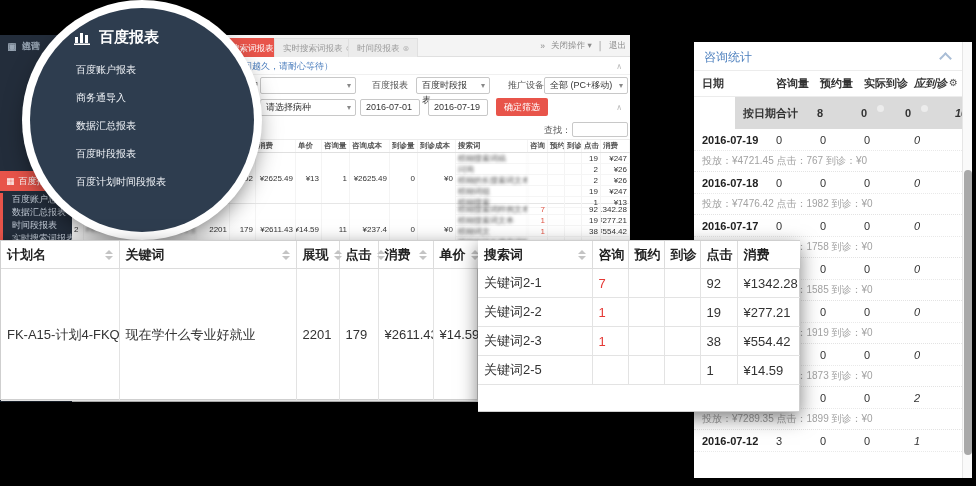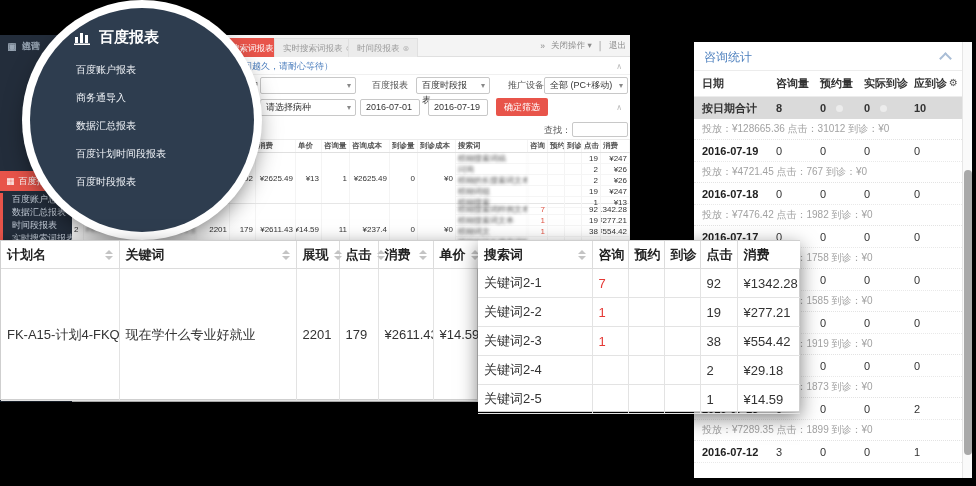--- a/index.html
+++ b/index.html
@@ -96,23 +96,23 @@
   .ptitle{position:relative;height:28px;border-bottom:1px solid #ececec;}
   .ptitle .t{position:absolute;left:10px;top:7px;font-size:12px;color:#4a7ebd;}
   .pchev{position:absolute;right:12px;top:12px;width:7px;height:7px;border-left:2px solid #a9bdd6;
          border-top:2px solid #a9bdd6;transform:rotate(45deg);}
   .phead{position:relative;display:flex;align-items:center;height:26px;border-bottom:1px solid #ececec;
          font-size:11px;font-weight:bold;color:#333;padding-left:8px;box-sizing:border-box;}
   .gear{position:absolute;right:4px;top:6px;font-size:10px;color:#555;}
   .pc-date{width:74px;flex:0 0 auto;}
   .pc-v{width:44px;flex:0 0 auto;}
   .pc-a{width:50px;flex:0 0 auto;}
-  .pc-e{width:42px;flex:0 0 auto;}
-  .psummary{display:flex;align-items:center;height:22px;background:#dadada;font-size:11px;
-            font-weight:bold;color:#333;padding-left:8px;box-sizing:border-box;position:relative;}
+  .pc-e{width:42px;flex:0 0 auto;font-style:italic;}
+  .psummary{display:flex;align-items:center;height:32px;background:#dadada;font-size:11px;
+            font-weight:bold;color:#333;padding-left:8px;box-sizing:border-box;position:relative;margin-left:41px;}
   .dot{position:absolute;width:7px;height:7px;border-radius:50%;background:#ececec;top:8px;}
   .dot.d1{left:142px;} .dot.d2{left:186px;}
   .stat-detail{height:20px;line-height:20px;font-size:10px;color:#a2a2a2;padding-left:8px;
                border-bottom:1px dotted #e3e3e3;white-space:nowrap;overflow:hidden;}
   .stat-row{display:flex;align-items:center;height:22px;font-size:11px;color:#333;padding-left:8px;
             box-sizing:border-box;border-bottom:1px dotted #e9e9e9;}
   .stat-row .pc-date{font-weight:bold;color:#222;}
   
   .sb{position:absolute;left:962px;top:42px;width:10px;height:436px;background:#fafafa;
       border-left:1px solid #e6e6e6;box-sizing:border-box;z-index:2;}
@@ -355,23 +355,23 @@
       </svg>
       <span>百度报表</span>
     </div>
     <div class="bub-items">
   <div class="bub-item">百度账户报表</div>
 
   <div class="bub-item">商务通导入</div>
 
   <div class="bub-item">数据汇总报表</div>
 
+  <div class="bub-item">百度时段报表</div>
+
   <div class="bub-item">百度计划时间段报表</div>
-
-  <div class="bub-item">百度时段报表</div>
 </div>
   </div>
 
   <div class="zwrap za">
     <table class="ztab">
       <colgroup>
           <col style="width:118px">
           <col style="width:177px">
           <col style="width:43px">
           <col style="width:39px">
@@ -498,28 +498,20 @@
 
   <tr>
     <td>关键词2-3</td>
     <td class="consult">1</td>
     <td></td>
     <td></td>
     <td>38</td>
     <td>¥554.42</td>
   </tr>
 
-  <tr>
-    <td>关键词2-4</td>
-    <td class="consult"></td>
-    <td></td>
-    <td></td>
-    <td>2</td>
-    <td>¥29.18</td>
-  </tr>
 
   <tr>
     <td>关键词2-5</td>
     <td class="consult"></td>
     <td></td>
     <td></td>
     <td>1</td>
     <td>¥14.59</td>
   </tr>
 </tbody>
@@ -541,21 +533,20 @@
     </div>
     <div class="psummary">
       <span class="pc-date">按日期合计</span>
       <span class="pc-v">8</span>
       <span class="pc-v">0</span>
       <span class="pc-a">0</span>
       <span class="pc-e">10</span>
       <span class="dot d1"></span>
       <span class="dot d2"></span>
     </div>
-    <div class="stat-detail">投放：¥128665.36 点击：31012 到诊：¥0</div>
     <div id="stat-rows">
   <div class="stat-row">
     <span class="pc-date">2016-07-19</span>
     <span class="pc-v">0</span>
     <span class="pc-v">0</span>
     <span class="pc-a">0</span>
     <span class="pc-e">0</span>
   </div>
   <div class="stat-detail">投放：¥4721.45 点击：767 到诊：¥0</div>
 

